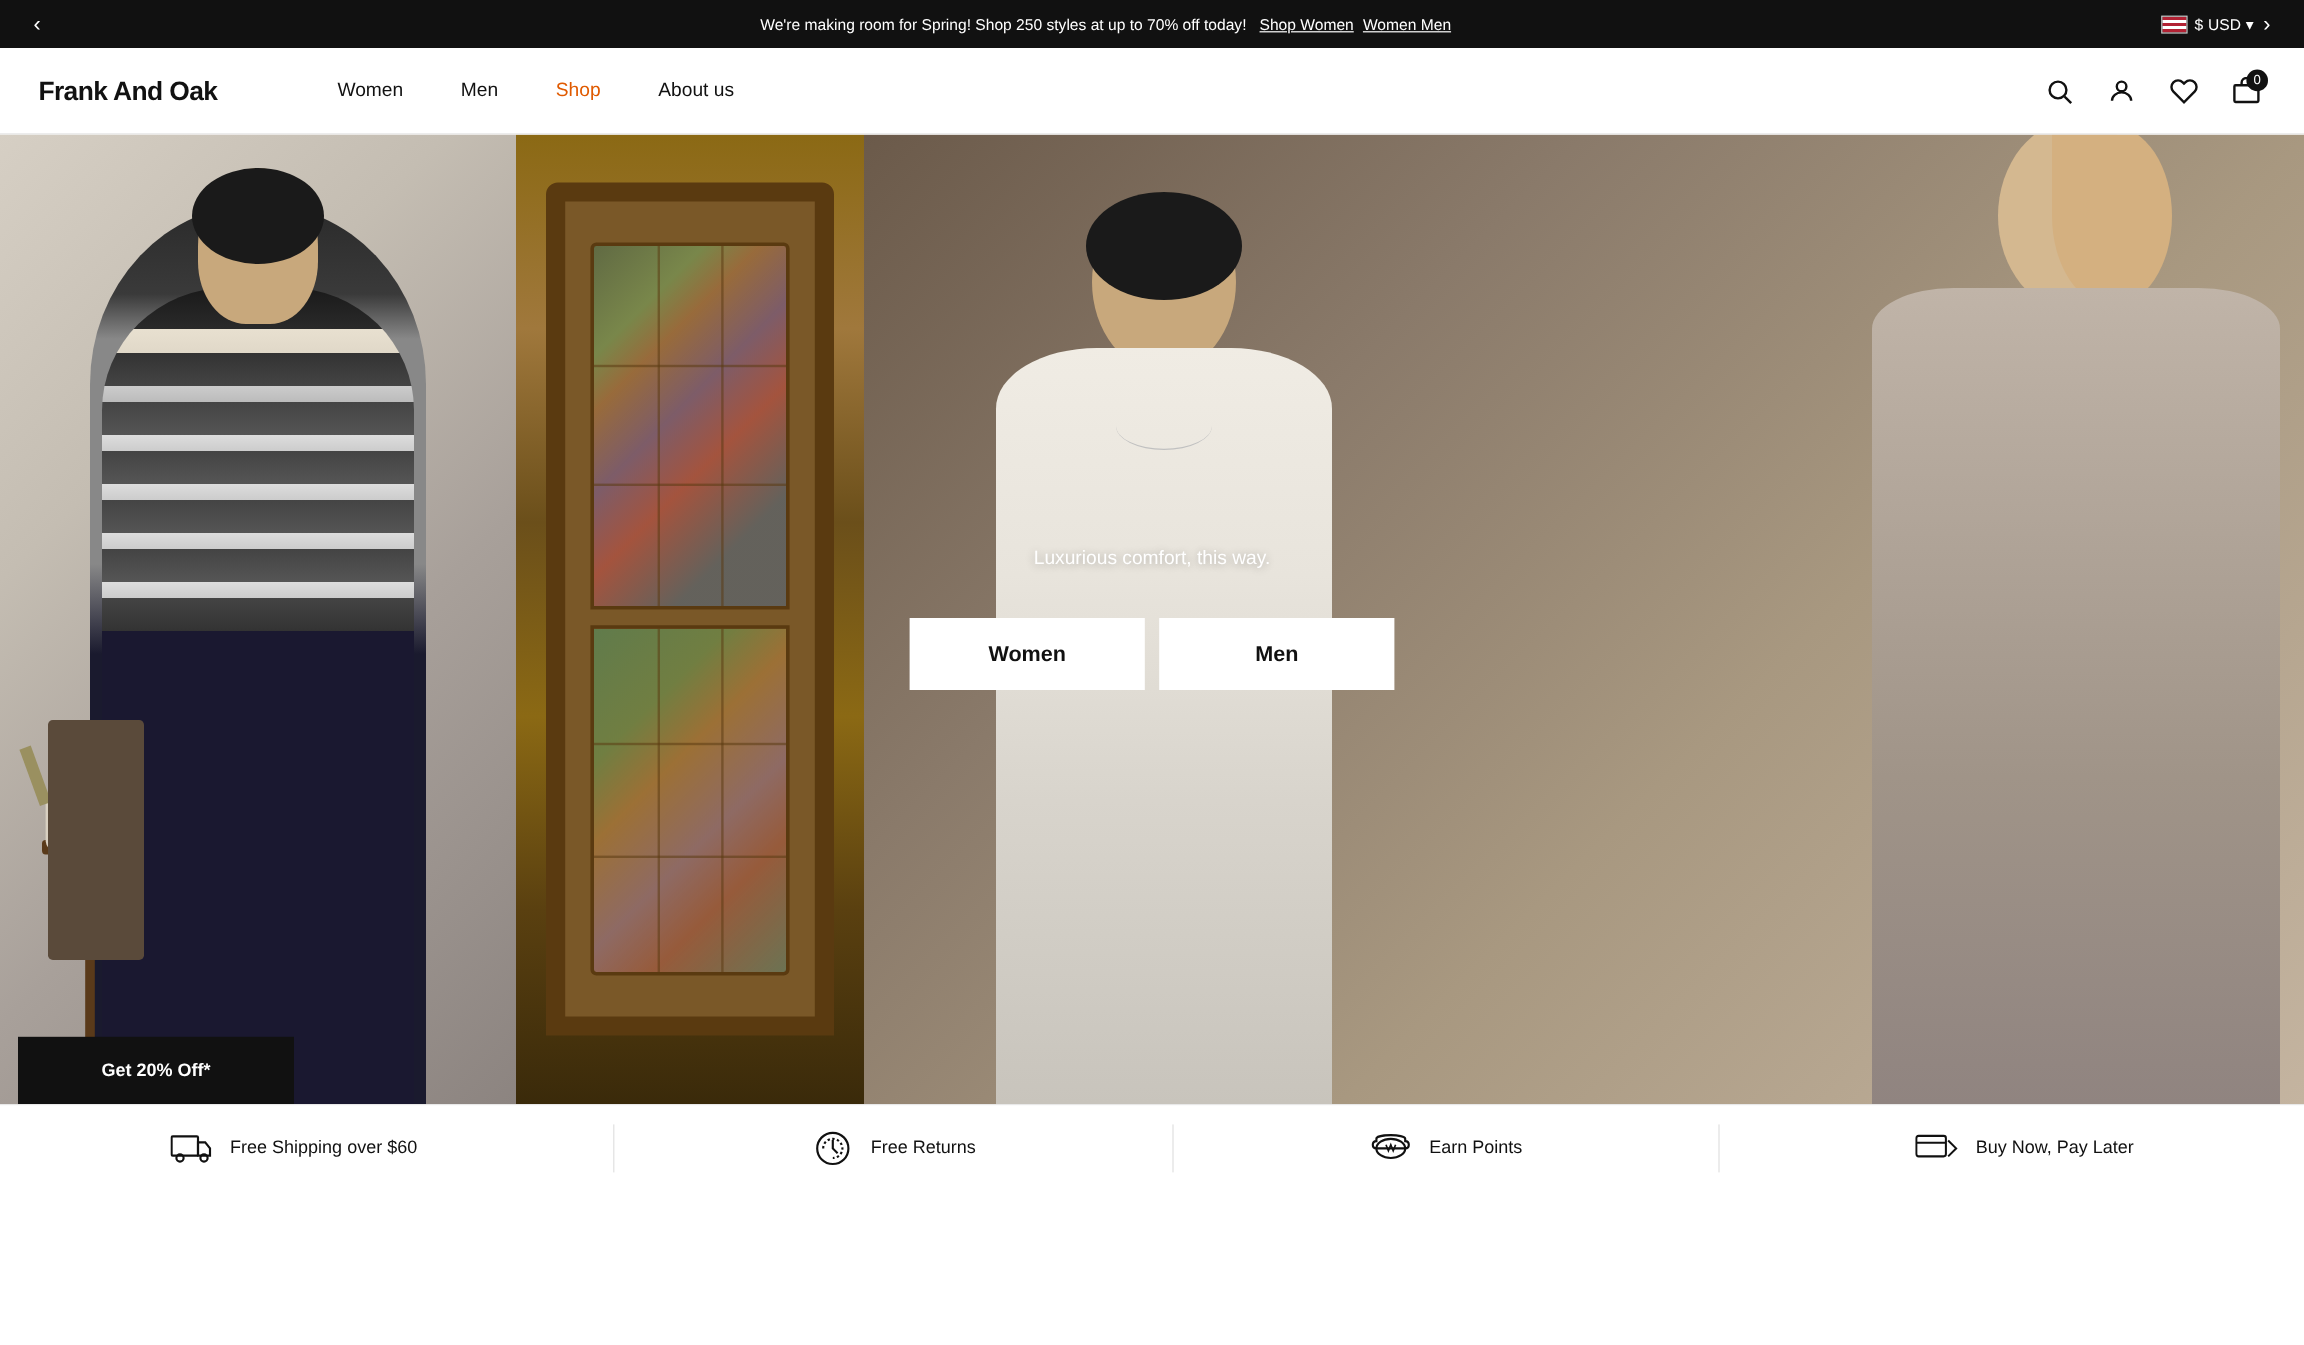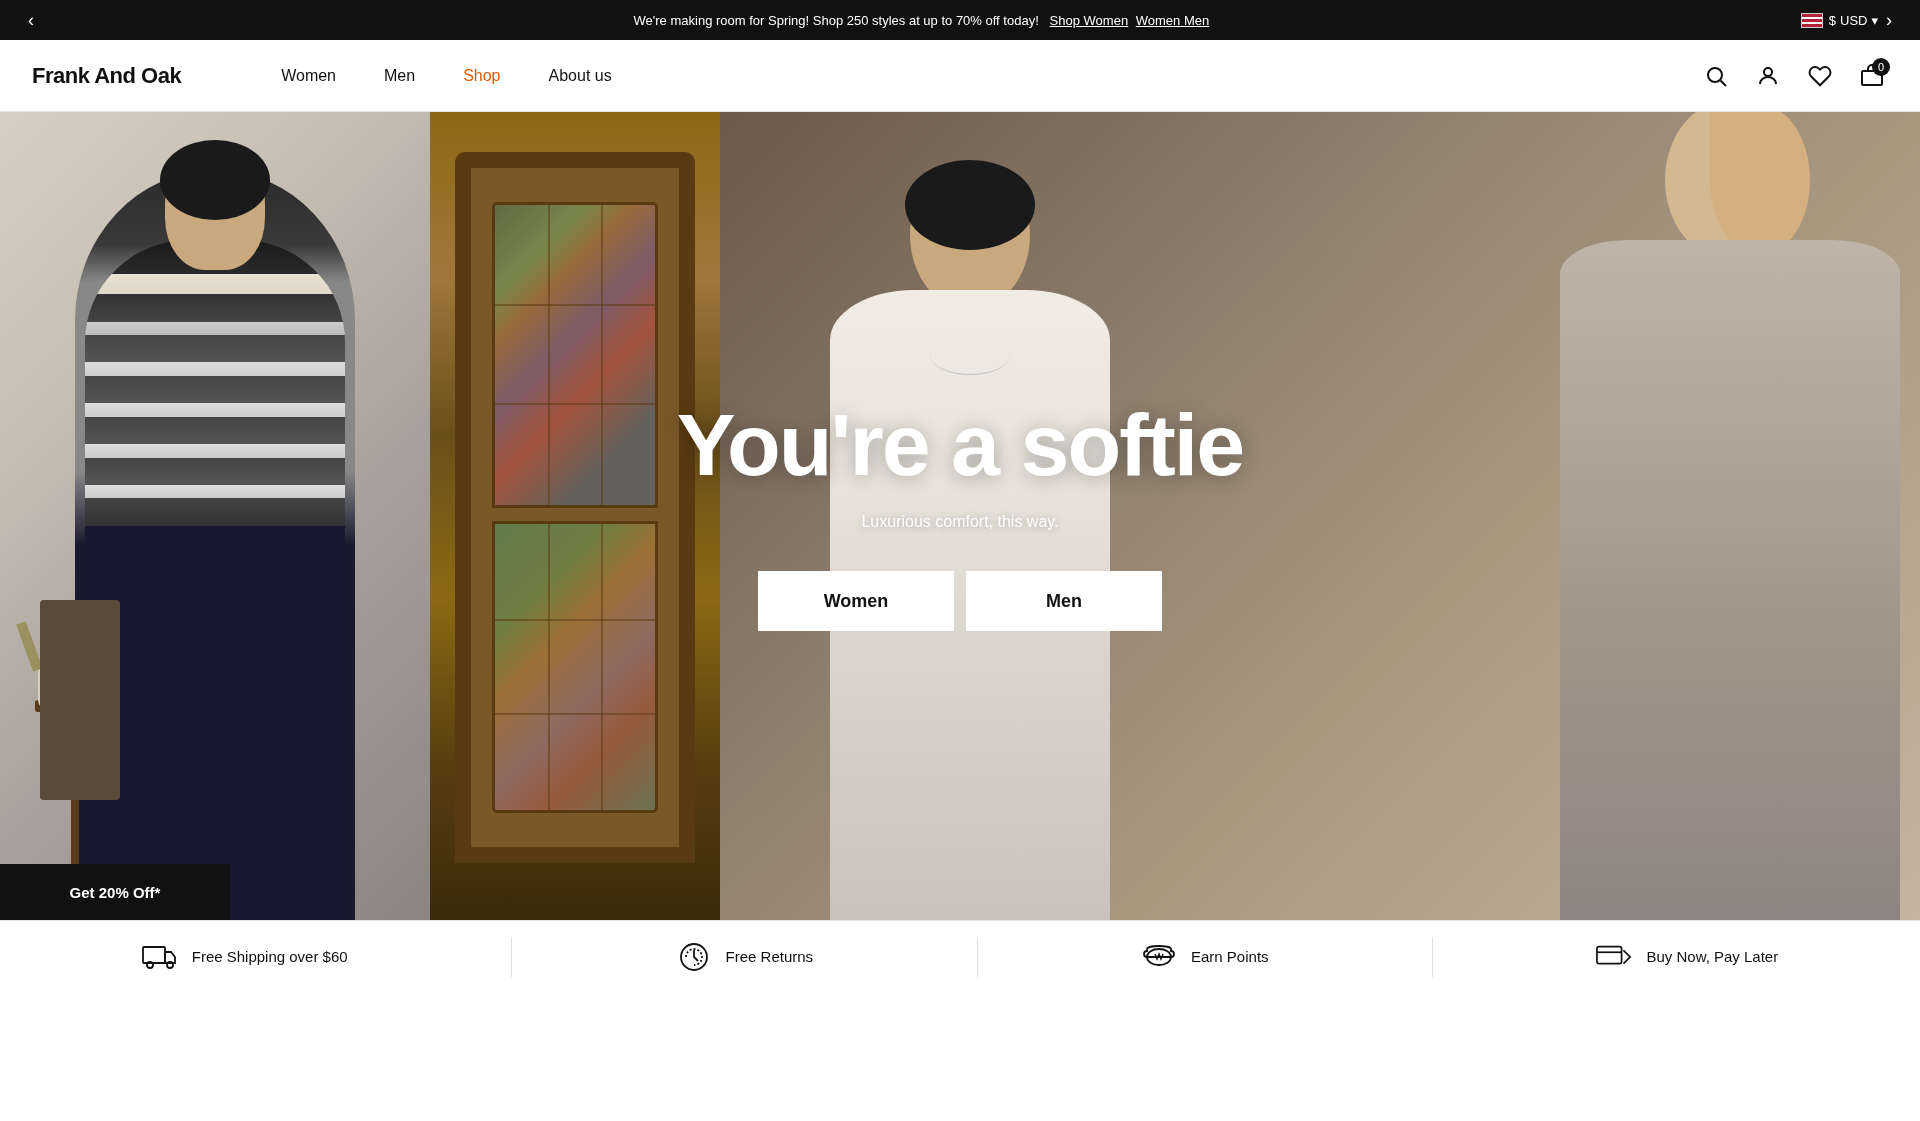--- a/index.html
+++ b/index.html
@@ -249,21 +249,21 @@
       font-size: 18px;
       font-weight: 600;
       cursor: pointer;
       min-width: 196px;
     }
 
     
     .discount-bar {
       position: absolute;
       bottom: 0;
-      left: 0;
+      left: 15px;
       width: 230px;
       height: 56px;
       background: #111;
       color: #fff;
       display: flex;
       align-items: center;
       justify-content: center;
       font-size: 15px;
       font-weight: 600;
       z-index: 20;
@@ -415,21 +415,20 @@
 
       <div style="position:absolute;bottom:0;right:0;width:380px;height:820px;">
         <div style="position:absolute;top:0;left:50%;transform:translateX(-50%);width:130px;height:160px;background:#d4b890;border-radius:50%;"></div>
         <div style="position:absolute;top:5px;left:50%;transform:translateX(-50%) translateX(30px);width:100px;height:150px;background:#d4b080;border-radius:0 50% 50% 50%;"></div>
         <div style="position:absolute;top:140px;left:50%;transform:translateX(-50%);width:340px;height:680px;background:linear-gradient(to bottom,#c0b4a8 0%,#b0a498 30%,#a09488 60%,#908480 100%);border-radius:20% 20% 0 0 / 5% 5% 0 0;"></div>
       </div>
     </div>
   </div>
 
   <div class="hero-content">
-    <h1 class="hero-title">You're a softie</h1>
     <p class="hero-subtitle">Luxurious comfort, this way.</p>
     <div class="hero-buttons">
       <button class="hero-btn">Women</button>
       <button class="hero-btn">Men</button>
     </div>
   </div>
 
   <div class="discount-bar">
     <span>Get 20% Off*</span>
   </div>

